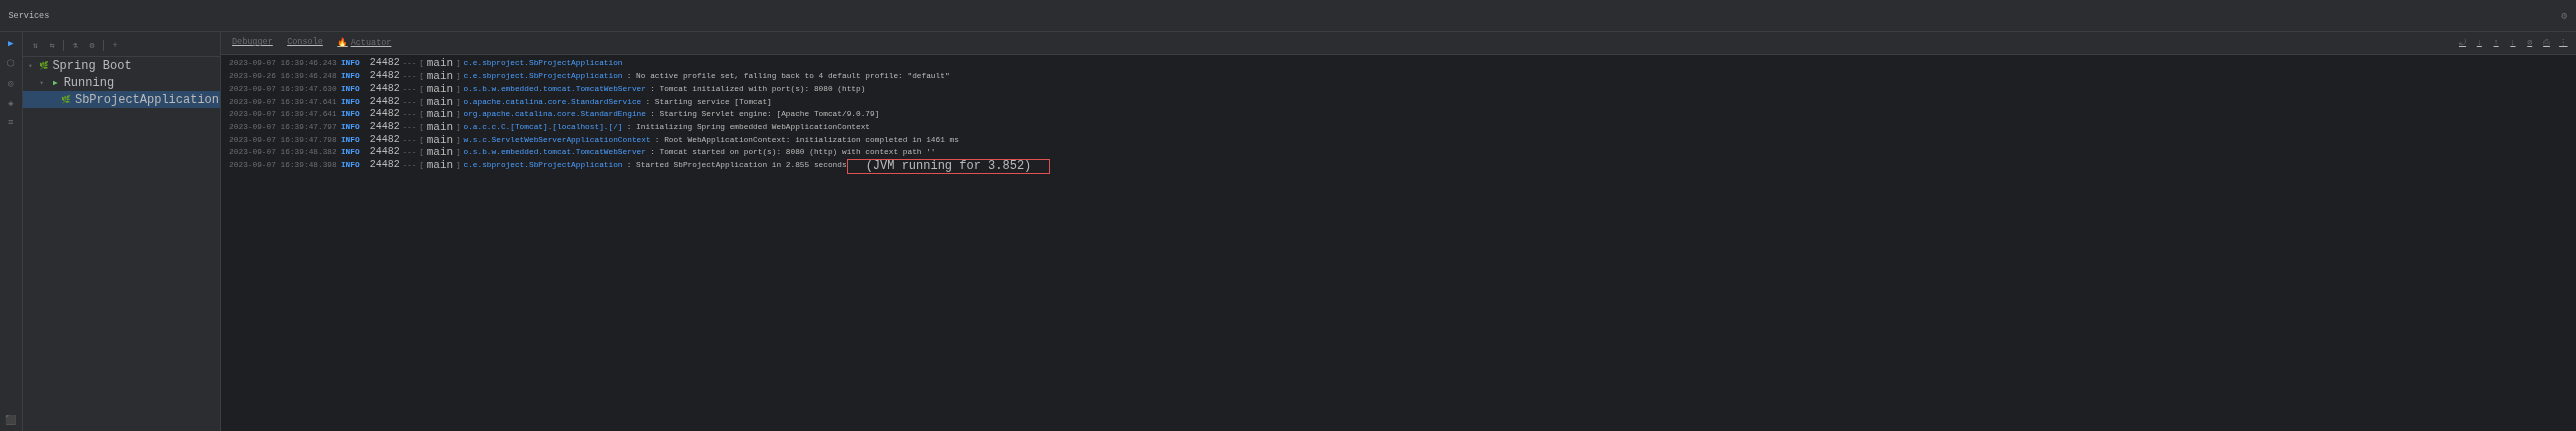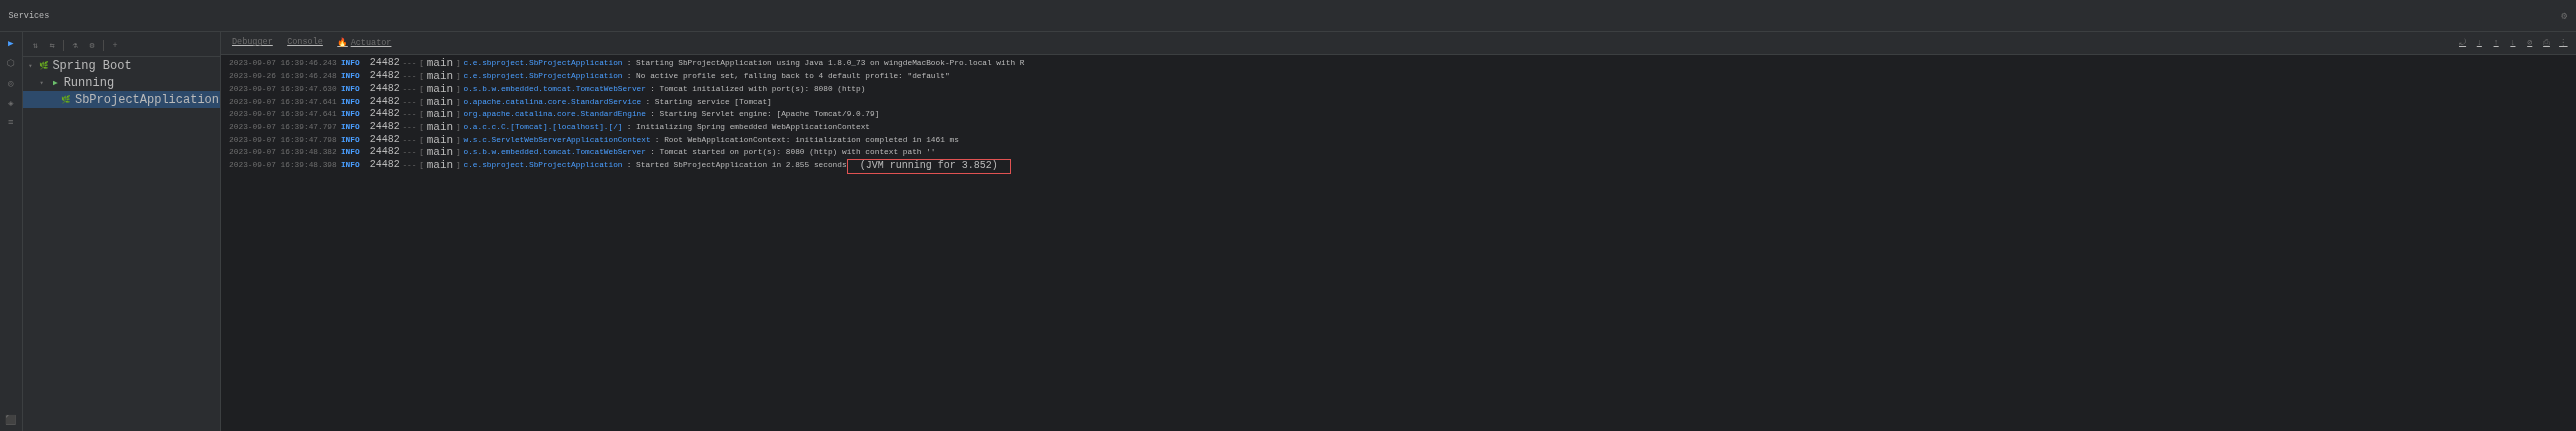--- a/index.html
+++ b/index.html
@@ -246,23 +246,23 @@
       color: #4a9eff;
       margin-right: 4.2px;
       font-size: 7.8px;
     }
     .log-message {
       color: #bababa;
       font-size: 7.8px;
     }
     .log-highlight {
       color: #bababa;
-      font-size: 10px;
+      font-size: 12px;
       border: 0.7px solid #e05252;
-      padding: 0 12px;
+      padding: 0 18px;
     }
 
     
     ::-webkit-scrollbar { width: 5.7px; height: 5.7px; }
     ::-webkit-scrollbar-track { background: #2b2d30; }
     ::-webkit-scrollbar-thumb { background: #4a4a4a; border-radius: 2.8px; }
   </style>
 </head>
 <body>
 
@@ -350,21 +350,20 @@
       <div id="log-container">
           <div class="log-line">
             <span class="log-timestamp">2023-09-07 16:39:46.243</span>
             <span class="log-level-info">INFO</span>
             <span class="log-pid">24482</span>
             <span class="log-dash">---</span>
             <span class="log-dash">[</span>
             <span class="log-thread">main</span>
             <span class="log-dash">]</span>
             <span class="log-class">c.e.sbproject.SbProjectApplication</span>
-            <span class="log-message">: Starting SbProjectApplication using Java 1.8.0_73 on wingdeMacBook-Pro.local with R</span>
           </div>
           <div class="log-line">
             <span class="log-timestamp">2023-09-26 16:39:46.248</span>
             <span class="log-level-info">INFO</span>
             <span class="log-pid">24482</span>
             <span class="log-dash">---</span>
             <span class="log-dash">[</span>
             <span class="log-thread">main</span>
             <span class="log-dash">]</span>
             <span class="log-class">c.e.sbproject.SbProjectApplication</span>

